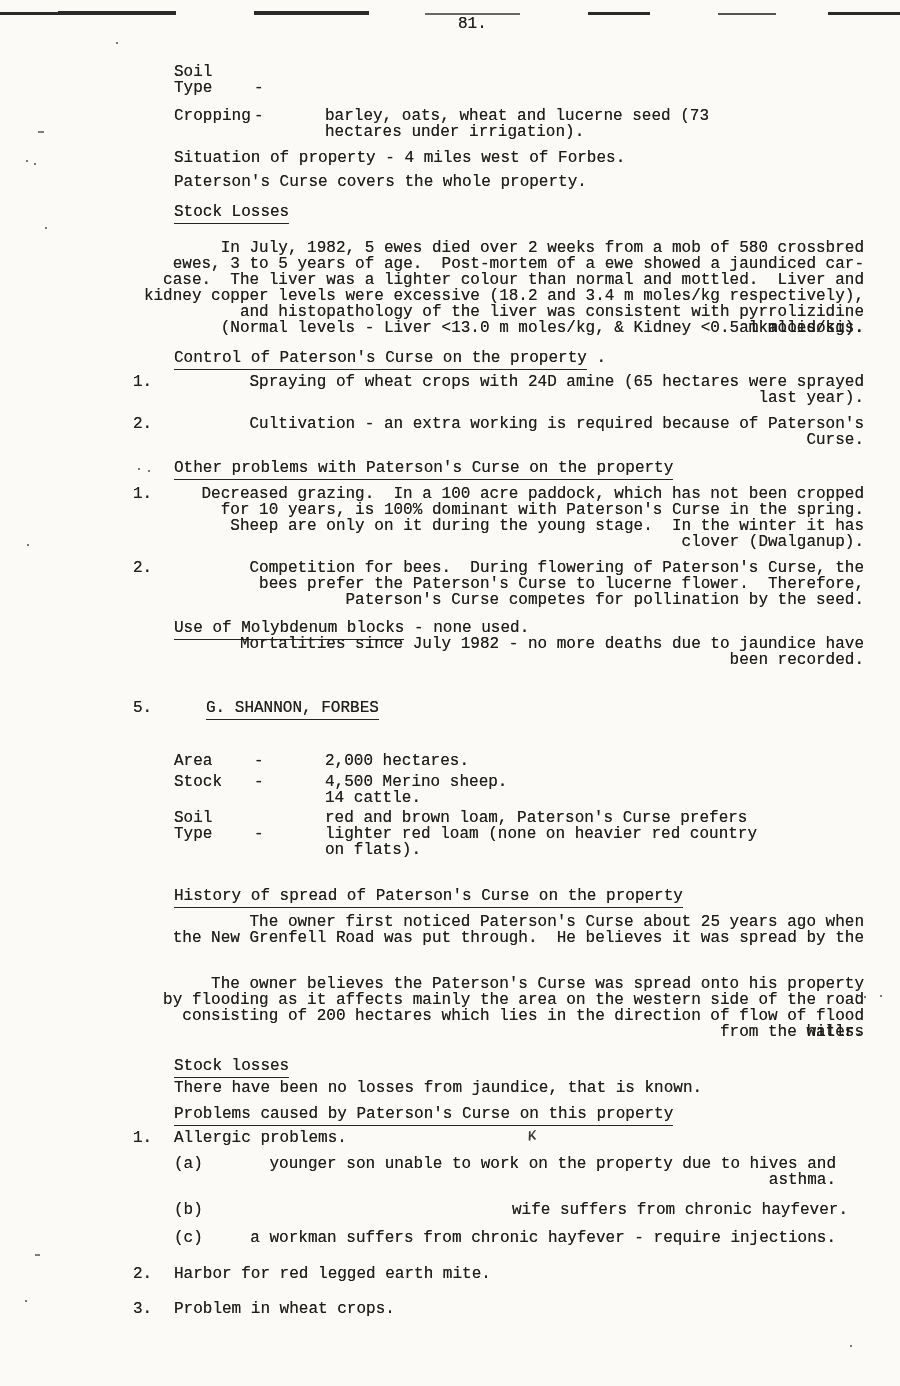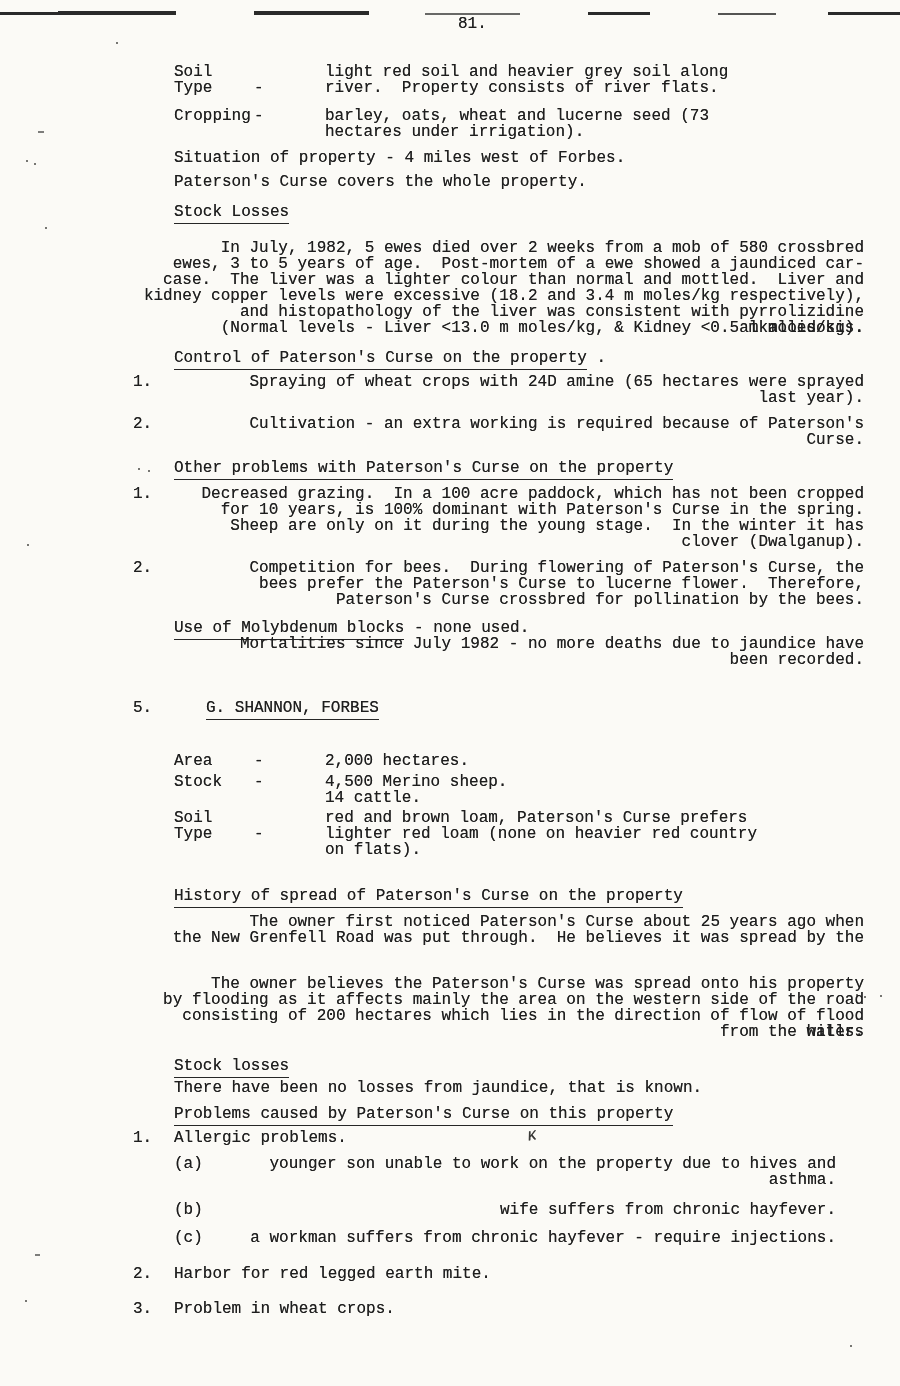--- a/index.html
+++ b/index.html
@@ -60,22 +60,20 @@
 
   <span class="penmark">ĸ</span>
 
   <div class="abs" style="left:458px;top:16px;">81.</div>
 
   <div class="defrow" style="top:64px;">
     <div class="deflabel">Soil
 Type</div>
     <div class="defdash">
 -</div>
-    <div class="defval">light red soil and heavier grey soil along
-river.  Property consists of river flats.</div>
   </div>
 
   <div class="defrow" style="top:108px;">
     <div class="deflabel">Cropping</div>
     <div class="defdash">-</div>
     <div class="defval">barley, oats, wheat and lucerne seed (73
 hectares under irrigation).</div>
   </div>
 
   <div class="abs t" style="left:174px;top:150px;">Situation of property - 4 miles west of Forbes.</div>
@@ -126,21 +124,21 @@
       <div class="line">Sheep are only on it during the young stage.  In the winter it has</div>
       <div class="line">clover (Dwalganup).</div>
     </div>
   </div>
 
   <div>
     <span class="num" style="top:560px;">2.</span>
     <div class="itxt" style="top:560px;">
       <div class="line">Competition for bees.  During flowering of Paterson's Curse, the</div>
       <div class="line">bees prefer the Paterson's Curse to lucerne flower.  Therefore,</div>
-      <div class="line">Paterson's Curse crossbred for pollination by the bees.</div>
+      <div class="line">Paterson's Curse competes for pollination by the seed.</div>
     </div>
   </div>
 
   <div class="abs" style="left:174px;top:620px;">
     <span class="uline t">Use of Molybdenum blocks</span><span class="t"> - none used.</span>
   </div>
 
   <div class="abs" style="left:122px;top:636px;width:742px;">
     <div class="line" style="padding-left:52px;">Mortalities since July 1982 - no more deaths due to jaundice have</div>
     <div class="line">been recorded.</div>
@@ -211,21 +209,21 @@
   <div>
     <span class="subletter" style="top:1156px;">(a)</span>
     <div class="subtxt" style="top:1156px;">
       <div class="line">younger son unable to work on the property due to hives and</div>
       <div class="line">asthma.</div>
     </div>
   </div>
 
   <div>
     <span class="subletter" style="top:1202px;">(b)</span>
-    <div class="subtxt" style="top:1202px;">
+    <div class="subtxt" style="top:1202px;margin-left:12px;">
       <div class="line">wife suffers from chronic hayfever.</div>
     </div>
   </div>
 
   <div>
     <span class="subletter" style="top:1230px;">(c)</span>
     <div class="subtxt" style="top:1230px;">
       <div class="line">a workman suffers from chronic hayfever - require injections.</div>
     </div>
   </div>

